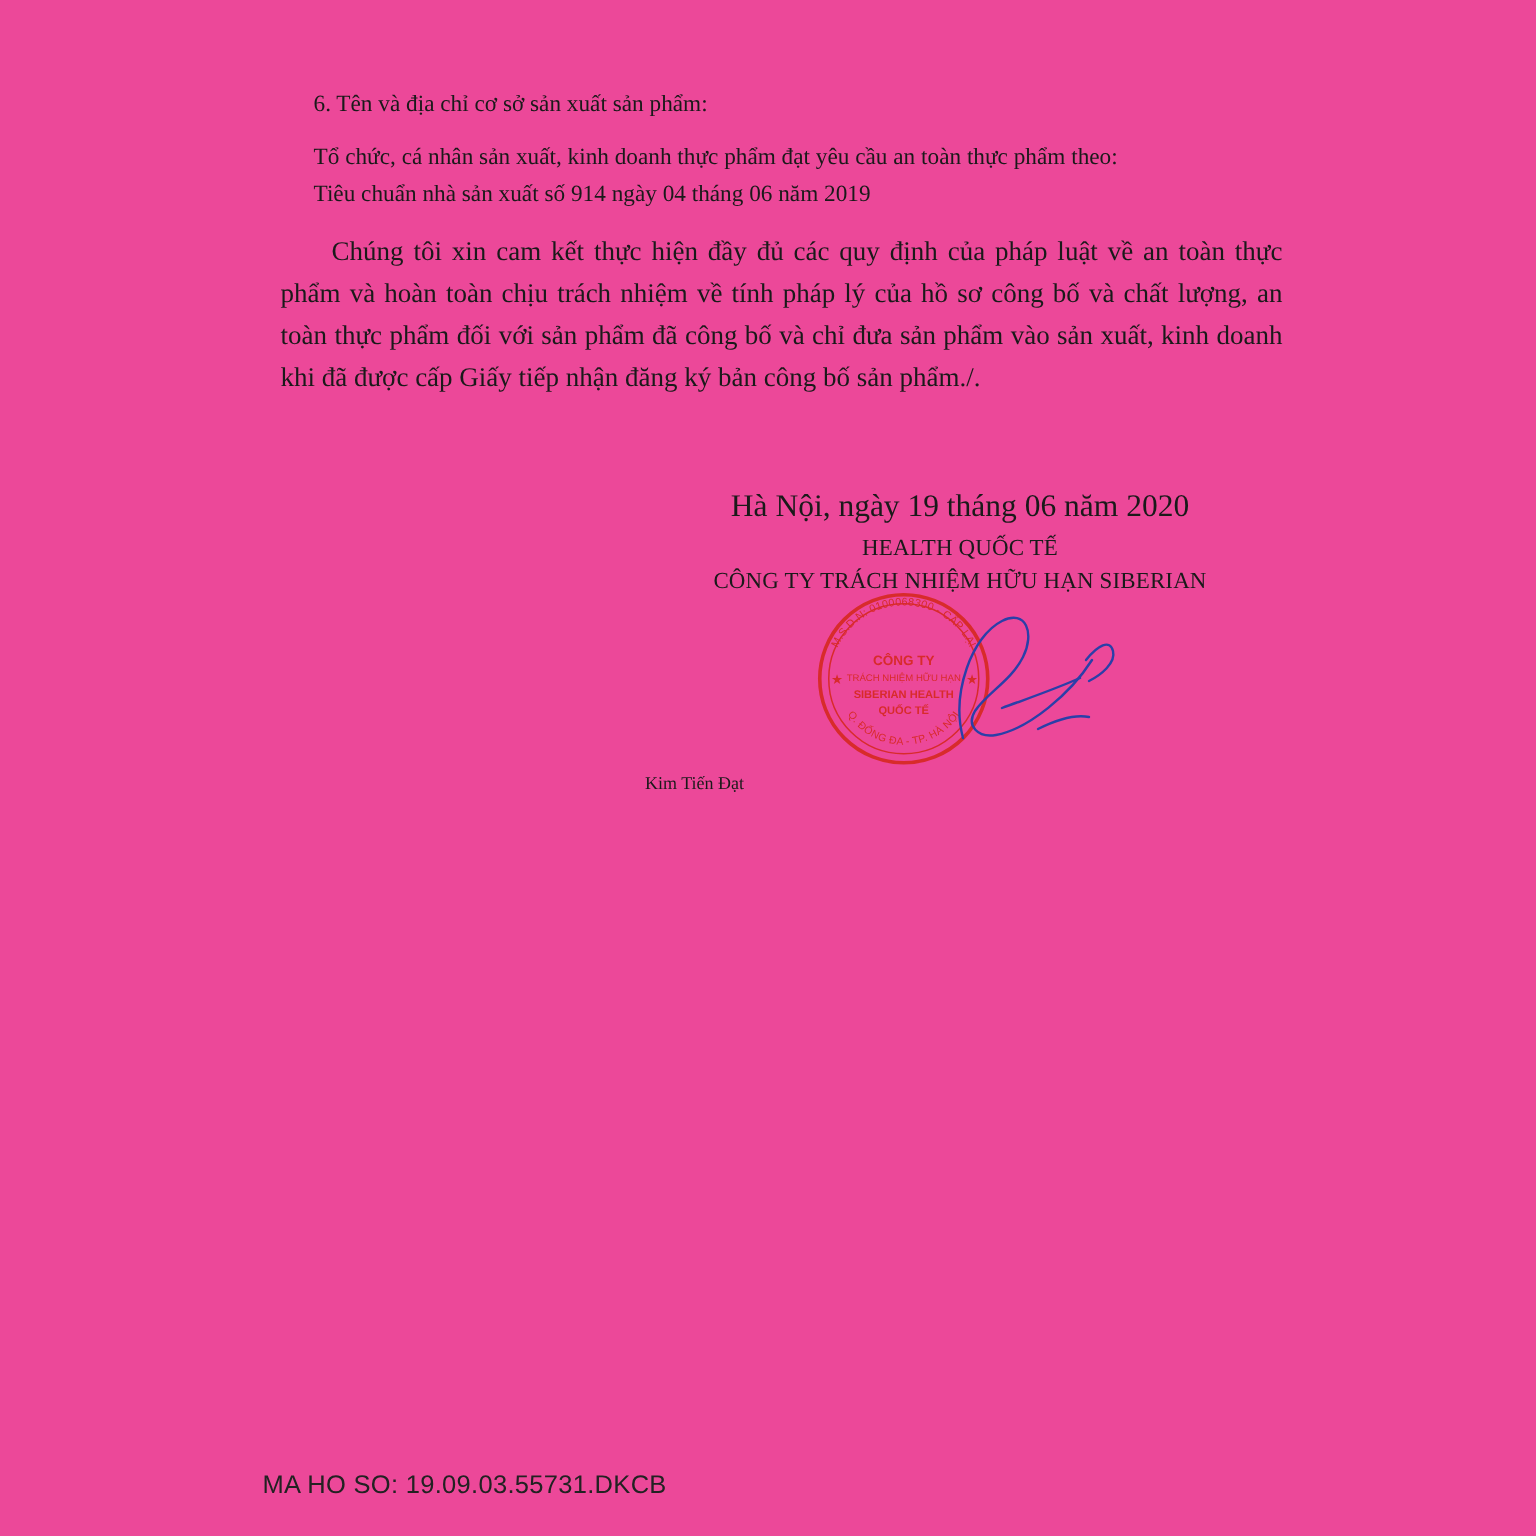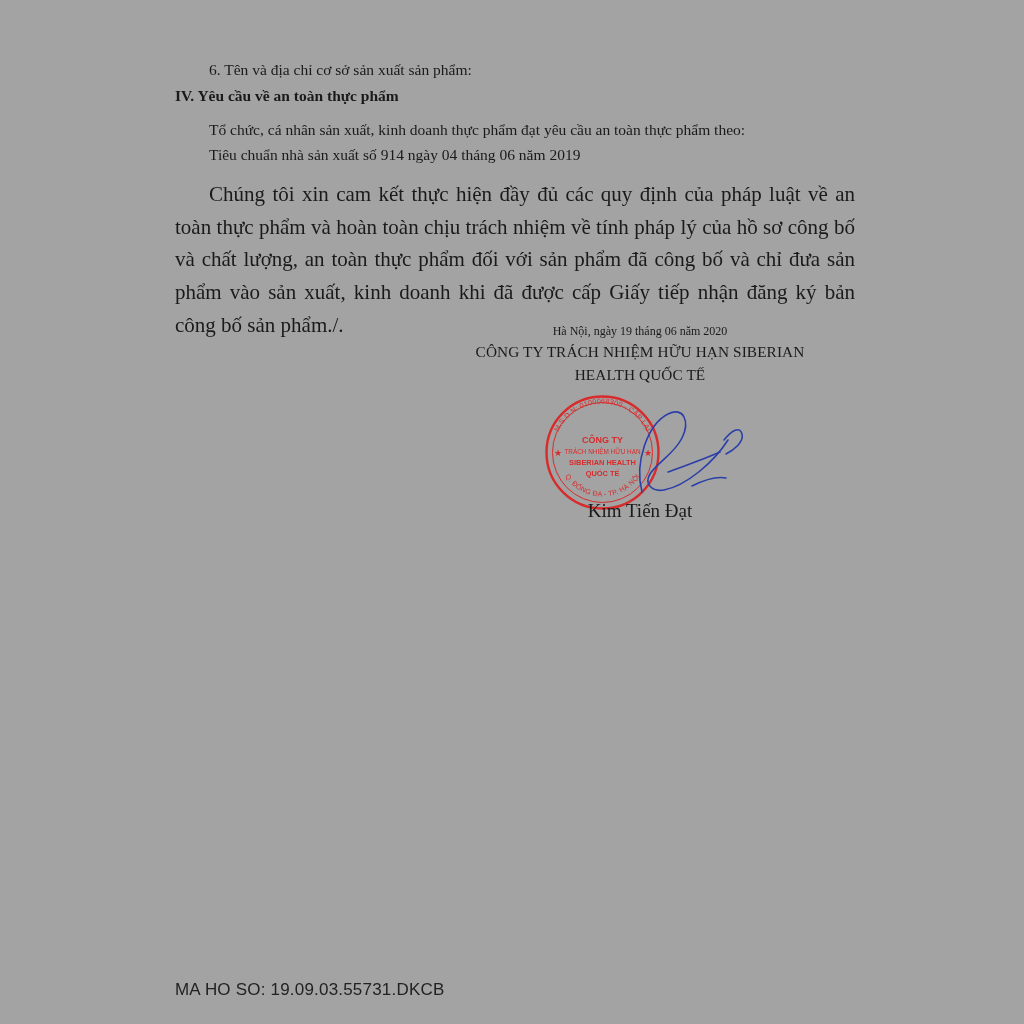--- a/index.html
+++ b/index.html
@@ -13,21 +13,21 @@
     position: relative;
     font-family: "Liberation Serif", serif;
     color: #1a1a1a;
     overflow: hidden;
   }
   .page {
     position: absolute;
     left: 0; top: 0;
     width: 1024px;
     height: 1024px;
-    background: #a3a3a3;
+    background: #ec4899;
     text-decoration: underline;
   }
   .content {
     position: absolute;
     left: 175px;
     top: 58px;
     width: 680px;
   }
   .para {
     font-size: 15.5px;
@@ -46,34 +46,35 @@
     font-weight: bold;
     line-height: 1.5;
     margin: 0;
   }
   .heading .ital {
     font-weight: normal;
     font-style: italic;
   }
 
   .body-block {
-    font-size: 21px;
+    font-size: 18px;
     line-height: 1.56;
     text-align: justify;
+    margin-left: 12px;
   }
 
   .sign-area {
     position: absolute;
     left: 430px;
     top: 322px;
     width: 420px;
     text-align: center;
   }
   .sign-place {
-    font-size: 12px;
+    font-size: 21px;
     line-height: 1.5;
     margin: 0;
   }
   .sign-company {
     font-size: 15.3px;
     line-height: 1.35;
     margin: 2px 0 0 0;
     letter-spacing: 0.1px;
   }
 
@@ -94,24 +95,23 @@
   .signature {
     position: absolute;
     left: 88px;
     top: 10px;
     width: 130px;
     height: 105px;
   }
   .signer-name {
     position: absolute;
     left: 430px;
-    top: 500px;
+    top: 515px;
     width: 420px;
-    text-align: center;
-    font-size: 19px;
+    font-size: 12px;
   }
 
   .footer {
     position: absolute;
     left: 175px;
     top: 980px;
     font-family: "Liberation Sans", sans-serif;
     font-size: 17px;
     color: #222;
     letter-spacing: 0.2px;
@@ -121,33 +121,32 @@
 <body>
 
 <div class="page">
 
   <div class="content">
 
     <p class="para indent">6. Tên và địa chỉ cơ sở sản xuất sản phẩm:</p>
 
 
 
-    <p class="heading gap-md">IV. Yêu cầu về an toàn thực phẩm</p>
 
     <p class="para indent gap-sm">Tổ chức, cá nhân sản xuất, kinh doanh thực phẩm đạt yêu cầu an toàn thực phẩm theo:</p>
     <p class="para indent">Tiêu chuẩn nhà sản xuất số 914 ngày 04 tháng 06 năm 2019</p>
 
     <p class="para body-block indent gap-sm">Chúng tôi xin cam kết thực hiện đầy đủ các quy định của pháp luật về an toàn thực phẩm và hoàn toàn chịu trách nhiệm về tính pháp lý của hồ sơ công bố và chất lượng, an toàn thực phẩm đối với sản phẩm đã công bố và chỉ đưa sản phẩm vào sản xuất, kinh doanh khi đã được cấp Giấy tiếp nhận đăng ký bản công bố sản phẩm./.</p>
 
   </div>
 
   <div class="sign-area">
     <p class="sign-place">Hà Nội, ngày 19 tháng 06 năm 2020</p>
+    <p class="sign-company">HEALTH QUỐC TẾ</p>
     <p class="sign-company">CÔNG TY TRÁCH NHIỆM HỮU HẠN SIBERIAN</p>
-    <p class="sign-company">HEALTH QUỐC TẾ</p>
   </div>
 
   <div class="stamp-wrap">
 
     <svg class="stamp" viewBox="0 0 125 125">
       <defs>
         <path id="arcTop" d="M 14,62 A 48,48 0 0 1 111,62"></path>
         <path id="arcBottom" d="M 18,62 A 44,44 0 0 0 107,62"></path>
       </defs>
       <circle cx="62.5" cy="62.5" r="56" fill="none" stroke="#d82b2b" stroke-width="2.4"></circle>

